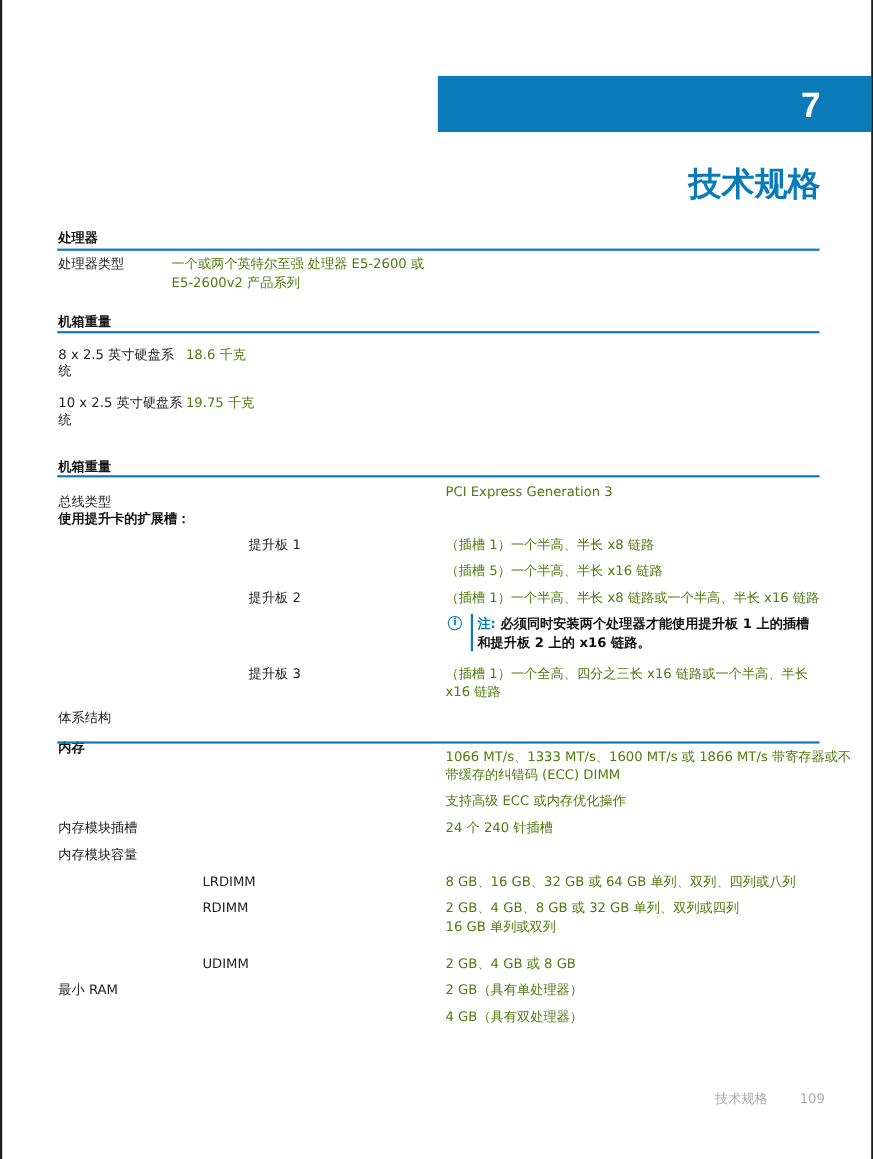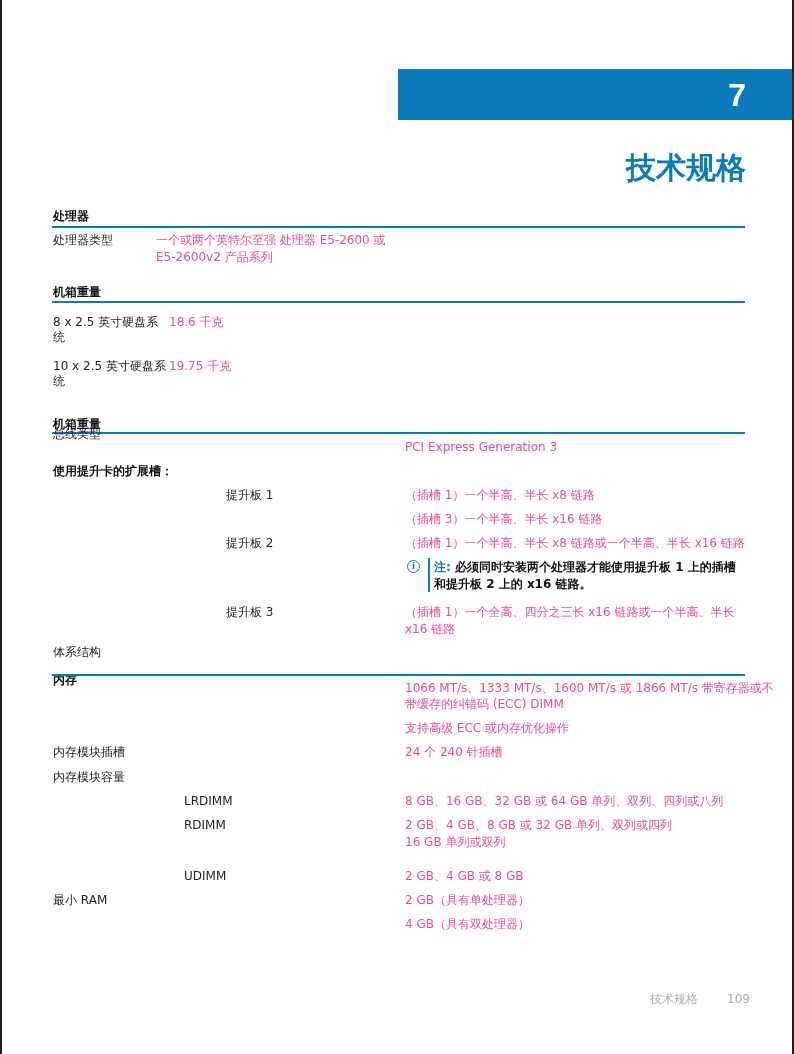--- a/index.html
+++ b/index.html
@@ -20,21 +20,21 @@
     color: #fff; font-weight: bold; font-size: 32px; line-height: 40px;
     font-family: "Liberation Sans", sans-serif;
   }
   .chapter-title {
     position: absolute; right: 48px; top: 148px;
     color: #0a7bb8; font-weight: bold; font-size: 30px; line-height: 40px;
   }
   .abs { position: absolute; font-size: 12px; line-height: 16px; white-space: nowrap; }
   .sec-head { font-weight: bold; font-size: 12px; color: #111; }
   .rule { position: absolute; left: 52px; width: 693px; height: 2px; background: #0a7bb8; }
-  .val { color: #ec4899; }
+  .val { color: #4d7c0f; }
   .note-icon {
     position: absolute; left: 407px; top: 560px; width: 13px; height: 13px;
     border: 1.5px solid #0a7bb8; border-radius: 50%; box-sizing: border-box;
     color: #0a7bb8; font-size: 9px; line-height: 10px; text-align: center; font-weight: bold;
   }
   .note-bar { position: absolute; left: 428px; top: 558px; width: 2px; height: 34px; background: #0a7bb8; }
   .note-text { font-weight: bold; color: #111; }
   .note-label { color: #0a7bb8; font-weight: bold; }
   .footer { color: #aaa; font-size: 12px; }
 </style>
@@ -59,27 +59,27 @@
 <div class="rule" style="top:301px;"></div>
 <div class="abs" style="left:53px; top:314px;">8 x 2.5 英寸硬盘系</div>
 <div class="abs" style="left:53px; top:329px;">统</div>
 <div class="abs val" style="left:169px; top:314px;">18.6 千克</div>
 <div class="abs" style="left:53px; top:358px;">10 x 2.5 英寸硬盘系</div>
 <div class="abs" style="left:53px; top:373px;">统</div>
 <div class="abs val" style="left:169px; top:358px;">19.75 千克</div>
 
 <div class="abs sec-head" style="left:53px; top:416px;">机箱重量</div>
 <div class="rule" style="top:432px;"></div>
-<div class="abs" style="left:53px; top:426px;">总线类型</div>
+<div class="abs" style="left:53px; top:448px;">总线类型</div>
 <div class="abs val" style="left:405px; top:439px;">PCI Express Generation 3</div>
 <div class="abs sec-head" style="left:53px; top:463px;">使用提升卡的扩展槽：</div>
 
 <div class="abs" style="left:226px; top:487px;">提升板 1</div>
 <div class="abs val" style="left:405px; top:487px;">（插槽 1）一个半高、半长 x8 链路</div>
-<div class="abs val" style="left:405px; top:511px;">（插槽 3）一个半高、半长 x16 链路</div>
+<div class="abs val" style="left:405px; top:511px;">（插槽 5）一个半高、半长 x16 链路</div>
 
 <div class="abs" style="left:226px; top:535px;">提升板 2</div>
 <div class="abs val" style="left:405px; top:535px;text-align:center;">（插槽 1）一个半高、半长 x8 链路或一个半高、半长 x16 链路</div>
 
 <div class="note-icon">i</div>
 <div class="note-bar"></div>
 <div class="abs note-text" style="left:434px; top:559px;">
   <span class="note-label">注:</span>
   <span>必须同时安装两个处理器才能使用提升板 1 上的插槽</span>
 </div>

